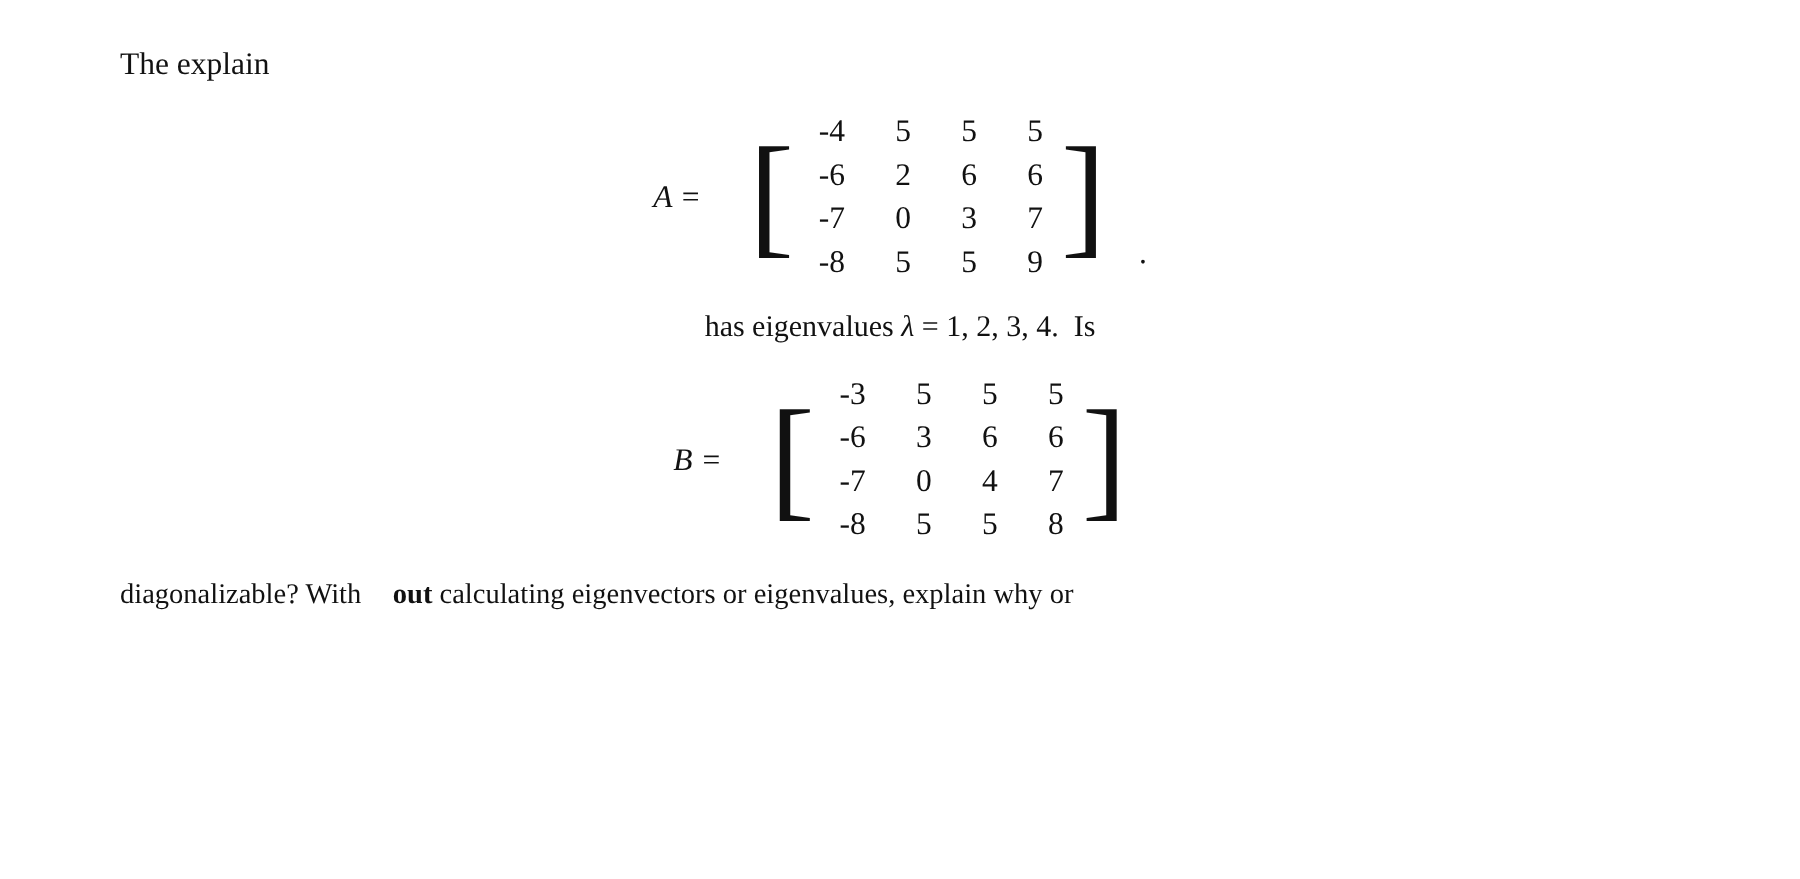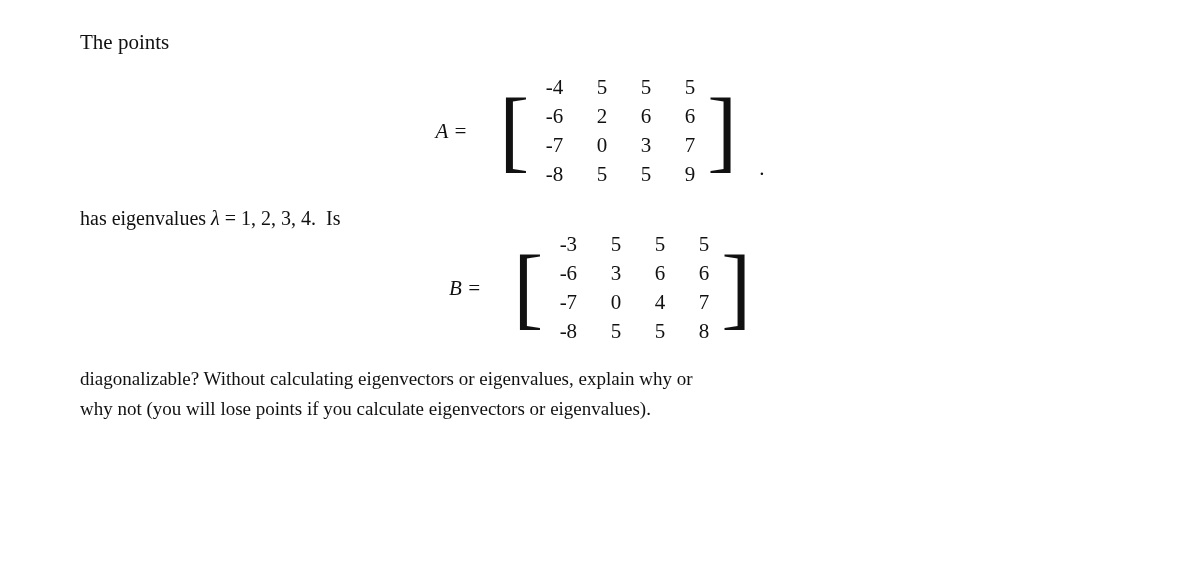--- a/index.html
+++ b/index.html
@@ -56,37 +56,39 @@
       text-align: right;
     }
     .dot {
       font-size: 21px;
       margin-left: 6px;
       align-self: flex-end;
       padding-bottom: 8px;
     }
     .eigenvalues-line {
       font-size: 20px;
+      margin-bottom: 18px;
+      text-align: center;
     }
     .eigenvalues-line em {
       font-style: italic;
     }
     .final-line {
       font-size: 19px;
       line-height: 1.6;
       margin-top: 4px;
     }
-    .bold { font-weight: normal; }
+    .bold { font-weight: bold; margin-left: 21px; }
   </style>
 </head>
 <body>
 
 <div class="content">
 
-  <div class="title-line">The points</div>
+  <div class="title-line">The explain</div>
 
   <div class="equation-block">
     <div style="display:flex; align-items:center; gap:16px;">
       <span class="equation-label">A =</span>
       <div class="matrix-wrap">
         <span class="bracket-left">[</span>
         <div class="matrix-grid">
         <div class="matrix-cell">-4</div>
             <div class="matrix-cell">5</div>
             <div class="matrix-cell">5</div>
@@ -137,16 +139,15 @@
             <div class="matrix-cell">5</div>
             <div class="matrix-cell">8</div>
           </div>
         <span class="bracket-right">]</span>
       </div>
     </div>
   </div>
 
   <div class="final-line">
     diagonalizable? With<span class="bold">out</span> calculating eigenvectors or eigenvalues, explain why or<br>
-    <span>why not (you will lose points if you calculate eigenvectors or eigenvalues).</span>
   </div>
 
 </div>
 
 </body></html>

